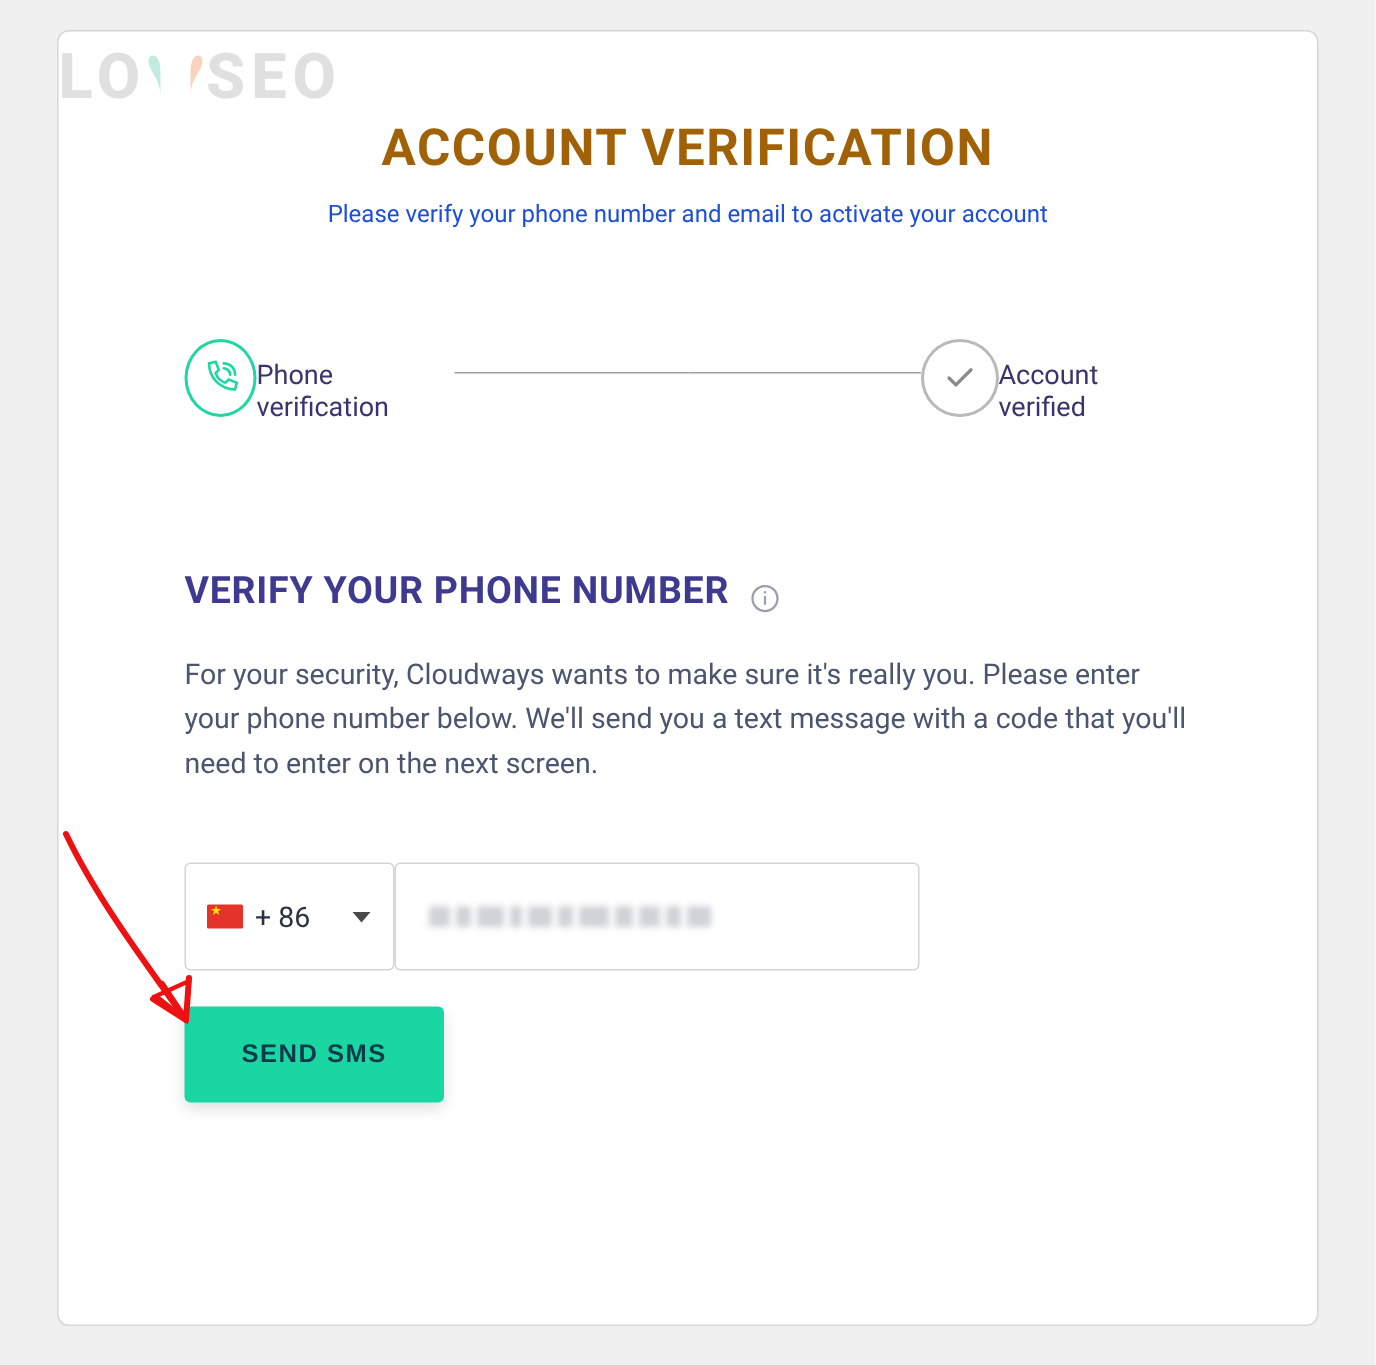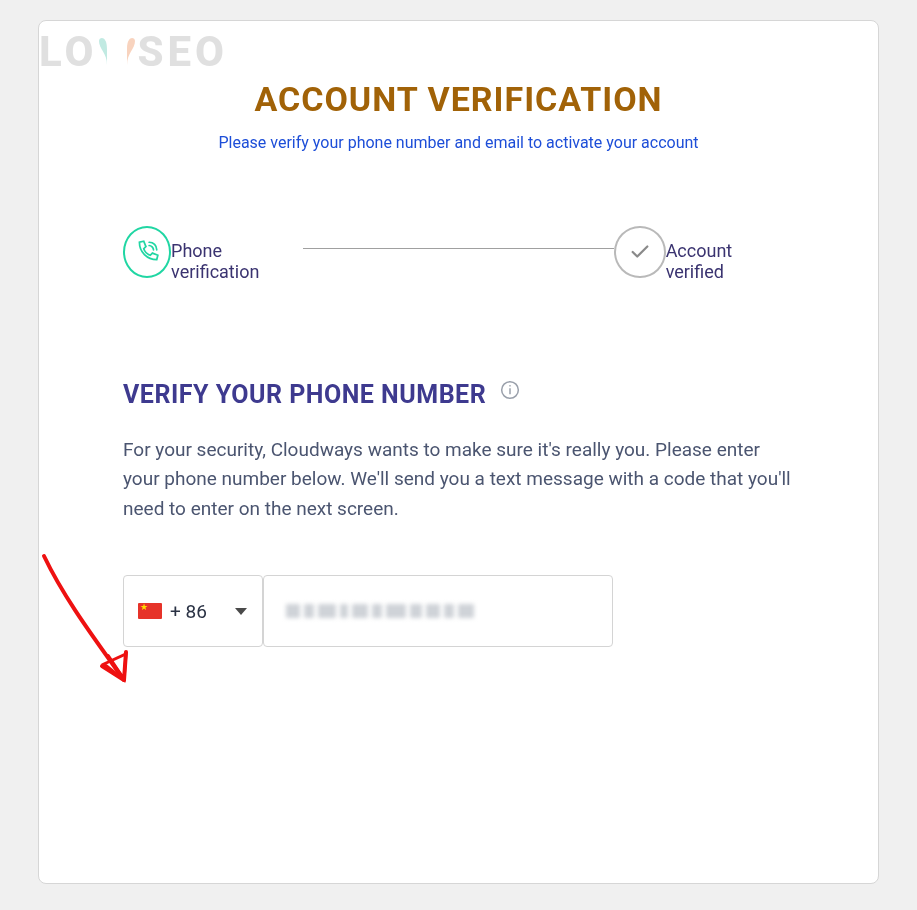--- a/index.html
+++ b/index.html
@@ -81,21 +81,21 @@
   }
   .step-line {
     flex: 1;
     height: 1px;
     background: #a0a0a0;
     margin-top: 26px;
   }
   
   .section-heading {
     display: flex;
-    align-items: flex-start;
+    align-items: flex-end;
     gap: 14px;
     margin-top: 98px;
   }
   .section-heading h2 {
     font-size: 25px;
     font-weight: 700;
     letter-spacing: .5px;
     color: #3e3a8f;
   }
   .info-icon {
@@ -257,20 +257,21 @@
           <span style="width:10px"></span>
         <span style="width:20px"></span>
           <span style="width:12px"></span>
           <span style="width:14px"></span>
         <span style="width:10px"></span>
           <span style="width:16px"></span>
       </div>
     </div>
   </div>
 
+  <button class="send-btn">SEND SMS</button>
 
 </div>
 
 <svg class="arrow-annot" width="130" height="170" viewBox="0 0 130 170">
   <defs></defs>
   <path d="M20 8 C 40 50, 70 90, 100 132" stroke="#e11" stroke-width="4" fill="none" stroke-linecap="round"></path>
   <path d="M100 132 L78 118 M100 132 L102 104 M100 132 L84 108" stroke="#e11" stroke-width="4" fill="none" stroke-linecap="round"></path>
   <polygon points="100,132 80,116 102,106" fill="none" stroke="#e11" stroke-width="3"></polygon>
 </svg>
 

